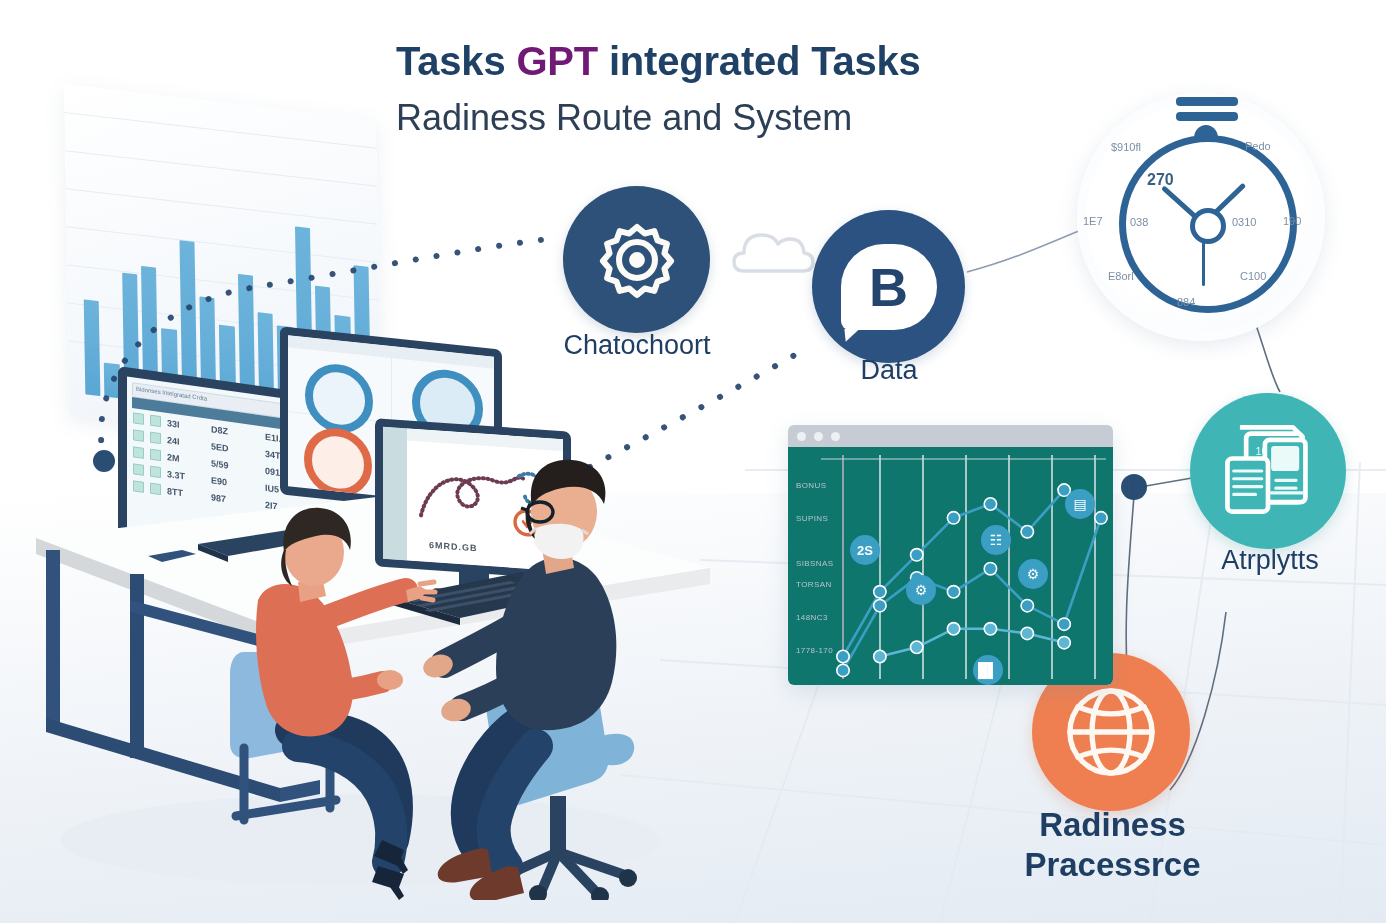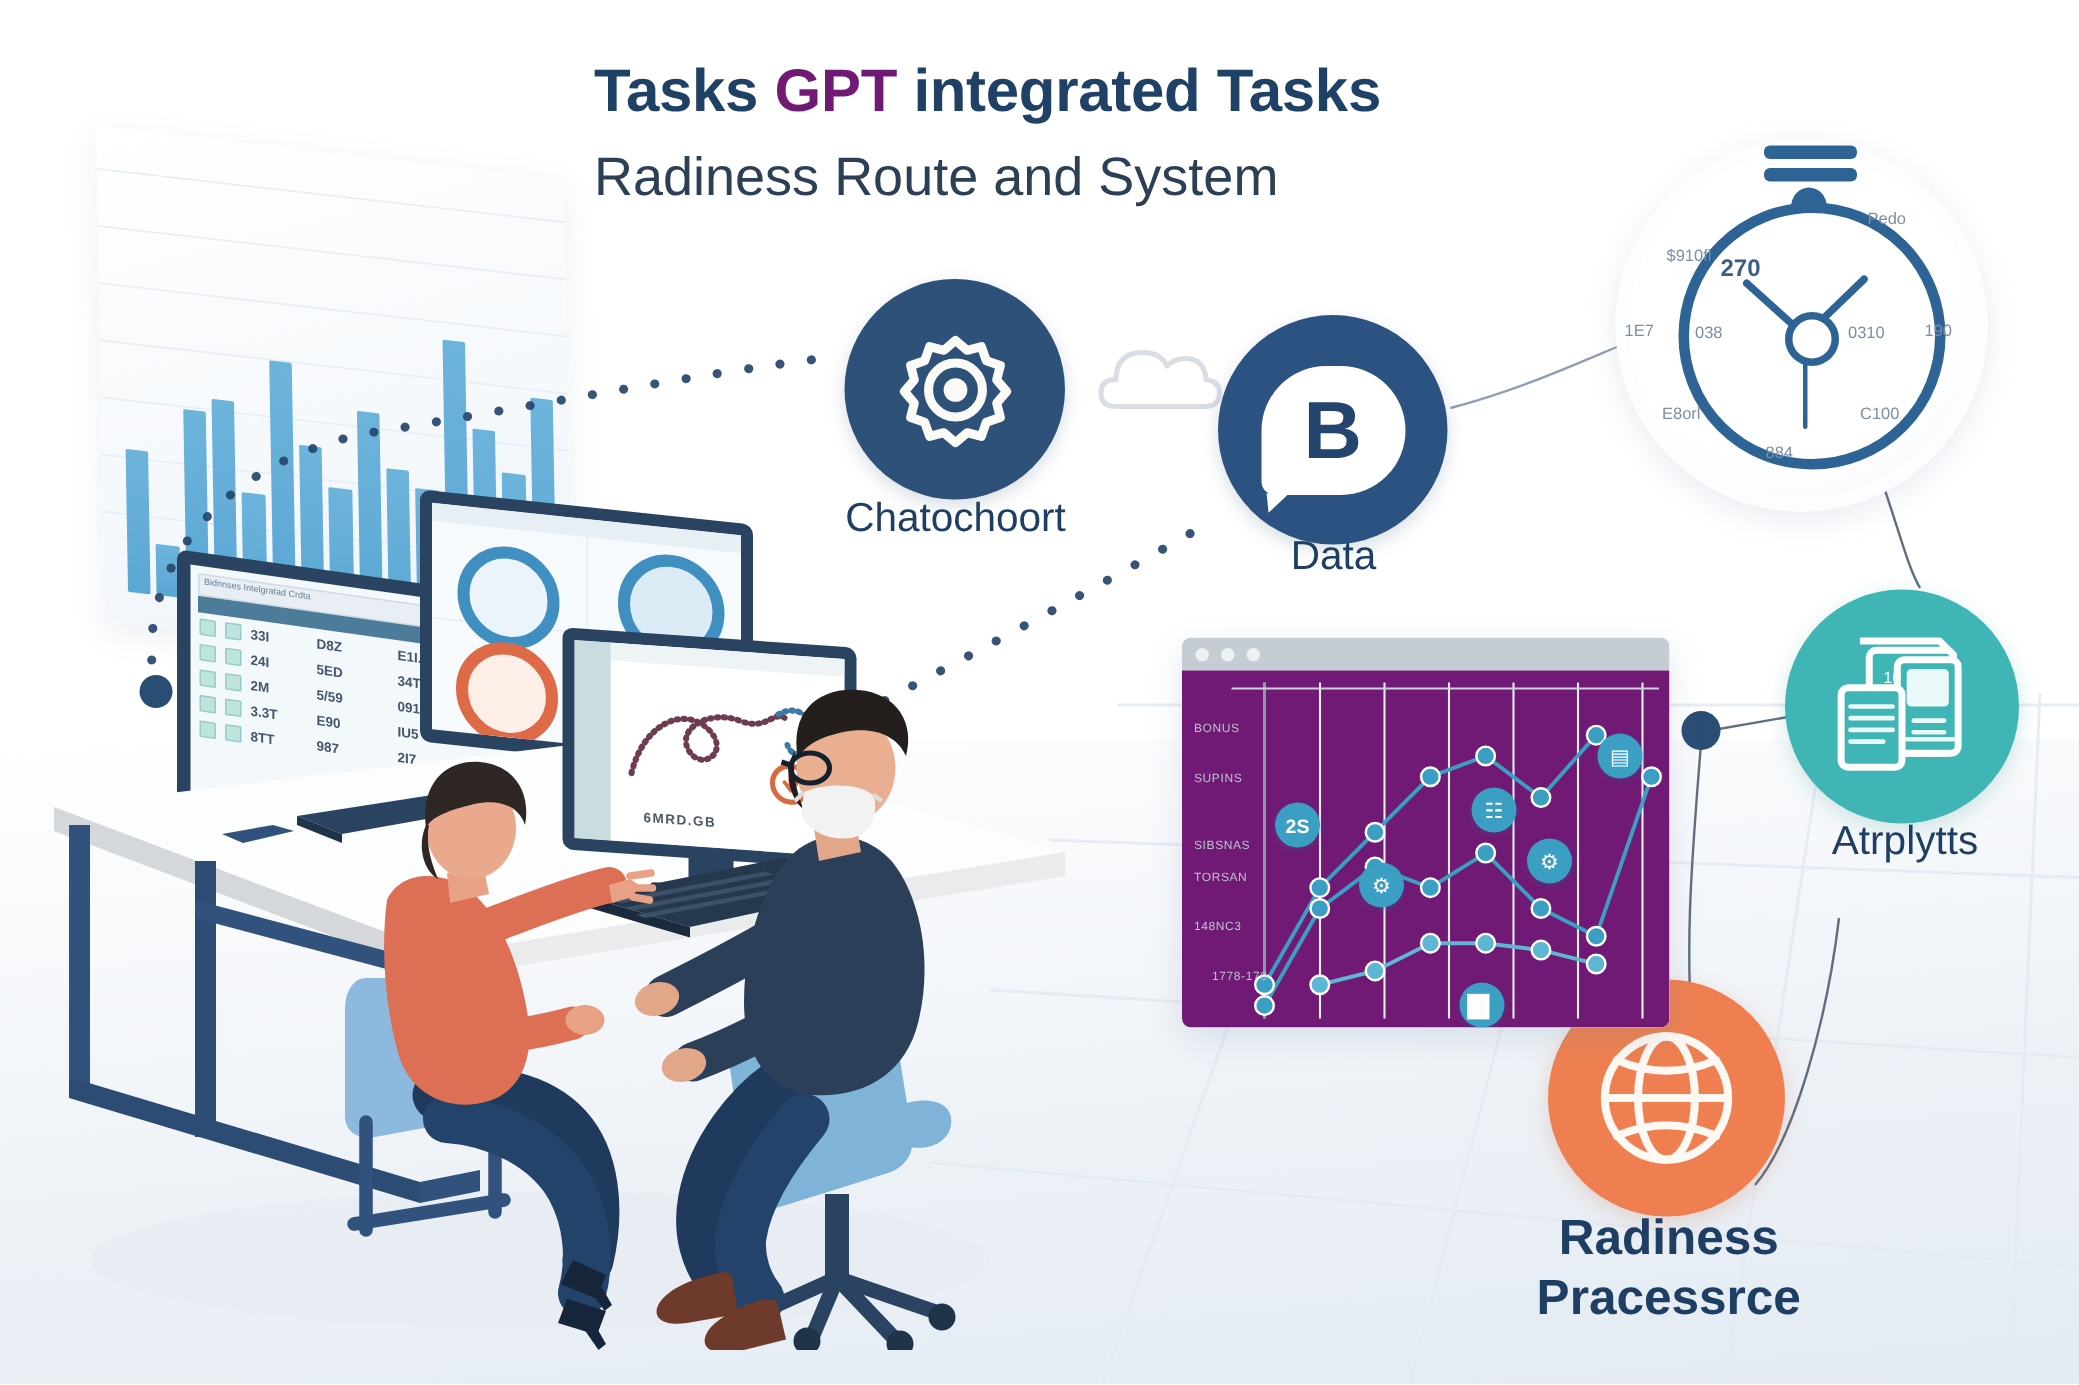--- a/index.html
+++ b/index.html
@@ -71,21 +71,21 @@
 
   
   .globe-c{position:absolute;left:1032px;top:653px;width:158px;height:158px;border-radius:50%;
     background:#ef7f50;box-shadow:0 4px 14px rgba(200,100,60,.22);}
 
   
   .browser{position:absolute;left:788px;top:425px;width:325px;height:260px;background:#ffffff;
     border-radius:6px;box-shadow:0 7px 22px rgba(115,140,170,.2);overflow:hidden;}
   .bbar{height:22px;background:#c5ccd4;display:flex;align-items:center;padding-left:9px;gap:8px;}
   .bdot{width:9px;height:9px;border-radius:50%;background:#eef1f4;}
-  .bbody{position:absolute;left:0;right:0;top:22px;bottom:0;background:#701a75;}
+  .bbody{position:absolute;left:0;right:0;top:22px;bottom:0;background:#0f766e;}
   .ytick{position:absolute;left:8px;font-size:8px;color:#b9c3cd;letter-spacing:.4px;white-space:nowrap;}
 
   
   .scene{position:absolute;left:30px;top:300px;width:710px;height:600px;}
 
   .mon{position:absolute;}
   .monbody{position:absolute;background:#2a4361;border-radius:7px;}
   .monscr{position:absolute;background:#fff;overflow:hidden;}
 
   .sheetrow{display:flex;align-items:center;gap:6px;font-size:9px;color:#44566b;font-weight:bold;}
@@ -193,21 +193,21 @@
     <div class="clock-cap2"></div>
     <div class="clock-knob"></div>
     <div class="clock-in"></div>
     <div class="clk-t dark" style="left:84px;top:78px;font-size:16px;font-weight:bold;color:#3b5f82">270</div>
 
     <div class="hand" style="left:138px;top:76px;width:5px;height:55px;transform:rotate(-48deg);"></div>
     <div class="hand" style="left:138px;top:74px;width:5px;height:57px;transform:rotate(46deg);"></div>
     <div class="hand" style="left:139px;top:131px;width:3px;height:62px;"></div>
     <div class="hubdot"></div>
     <div id="clockticks">
-        <div class="clk-t" style="left: 48px; top: 48px; margin-top: 24px;">$910fl</div>
+        <div class="clk-t" style="left: 48px; top: 48px;">$910fl</div>
         <div class="clk-t" style="left: 182px; top: 47px;">Pedo</div>
         <div class="clk-t" style="left: 20px; top: 122px;">1E7</div>
         <div class="clk-t" style="left: 67px; top: 123px;">038</div>
         <div class="clk-t" style="left: 169px; top: 123px;">0310</div>
         <div class="clk-t" style="left: 220px; top: 122px;">190</div>
         <div class="clk-t" style="left: 45px; top: 177px;">E8orl</div>
         <div class="clk-t" style="left: 177px; top: 177px;">C100</div>
         <div class="clk-t" style="left: 114px; top: 203px;">884</div>
       </div>
   </div>
@@ -253,21 +253,21 @@
       <div class="bdot"></div>
       <div class="bdot"></div>
     </div>
     <div class="bbody">
       <div id="yticks">
           <div class="ytick" style="top: 34px; filter: blur(0.5px);">BONUS</div>
           <div class="ytick" style="top: 67px; filter: blur(0.5px);">SUPINS</div>
           <div class="ytick" style="top: 112px; filter: blur(0.5px);">SIBSNAS</div>
           <div class="ytick" style="top: 133px; filter: blur(0.5px);">TORSAN</div>
           <div class="ytick" style="top: 166px; filter: blur(0.5px);">148NC3</div>
-          <div class="ytick" style="top: 199px; filter: blur(0.5px); margin-left: 12px;">1778-170</div>
+          <div class="ytick" style="top: 199px; filter: blur(0.5px);">1778-170</div>
         </div>
       <svg width="325" height="238" viewBox="0 0 325 238">
         <g stroke="#e9eef3" stroke-width="1.4">
           <line x1="55" y1="8" x2="55" y2="232"></line>
           <line x1="92" y1="8" x2="92" y2="232"></line>
           <line x1="135" y1="8" x2="135" y2="232"></line>
           <line x1="178" y1="8" x2="178" y2="232"></line>
           <line x1="221" y1="8" x2="221" y2="232"></line>
           <line x1="264" y1="8" x2="264" y2="232"></line>
           <line x1="307" y1="8" x2="307" y2="232"></line>

